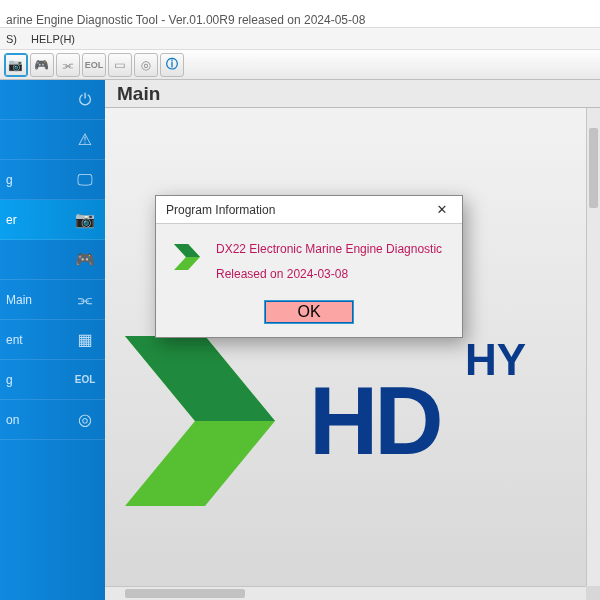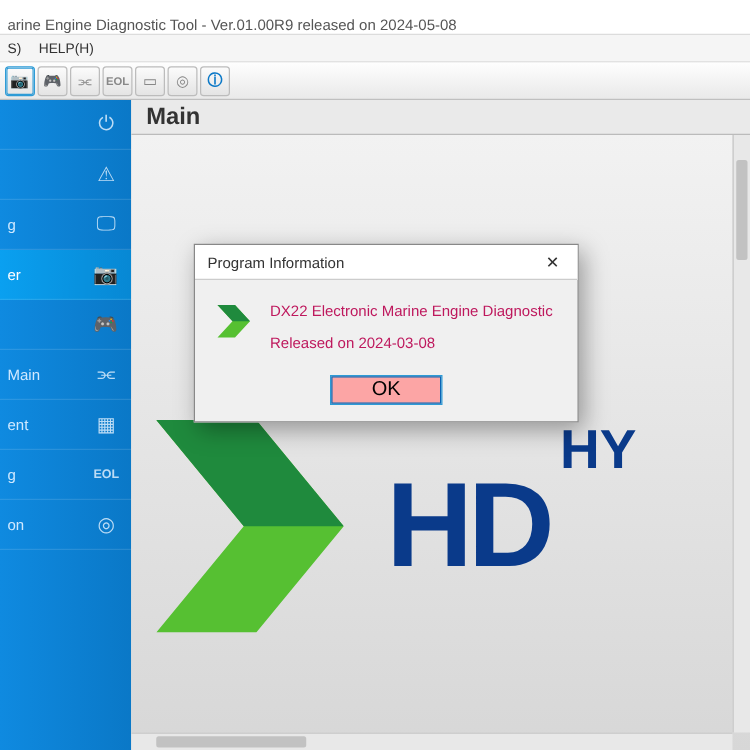--- a/index.html
+++ b/index.html
@@ -121,21 +121,21 @@
   
   .logo-wrap {
     position:absolute;
     left:20px; top:228px;
     display:flex; align-items:center; gap:34px;
   }
   .hd-text {
     font-size: 96px; font-weight: 800; color:#0a3a8a; letter-spacing:-4px;
     line-height:0.85;
   }
-  .infra-text { position:absolute; left:343px; top:230px; color:#0a3a8a; font-size:44px; font-weight:800; line-height:1.0;}
+  .infra-text { position:absolute; left:360px; top:230px; color:#0a3a8a; font-size:44px; font-weight:800; line-height:1.0;}
 
   
   .overlay {
     position:absolute; inset:0;
   }
   .dialog {
     position:absolute;
     left:155px; top:195px;
     width:308px;
     background:#f0f0f0;

